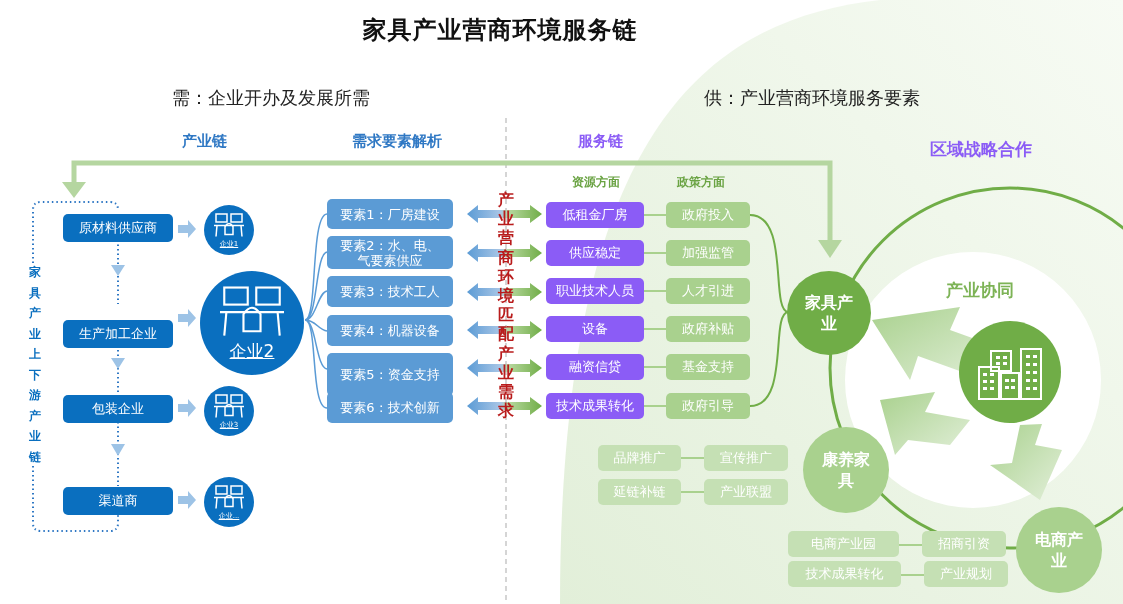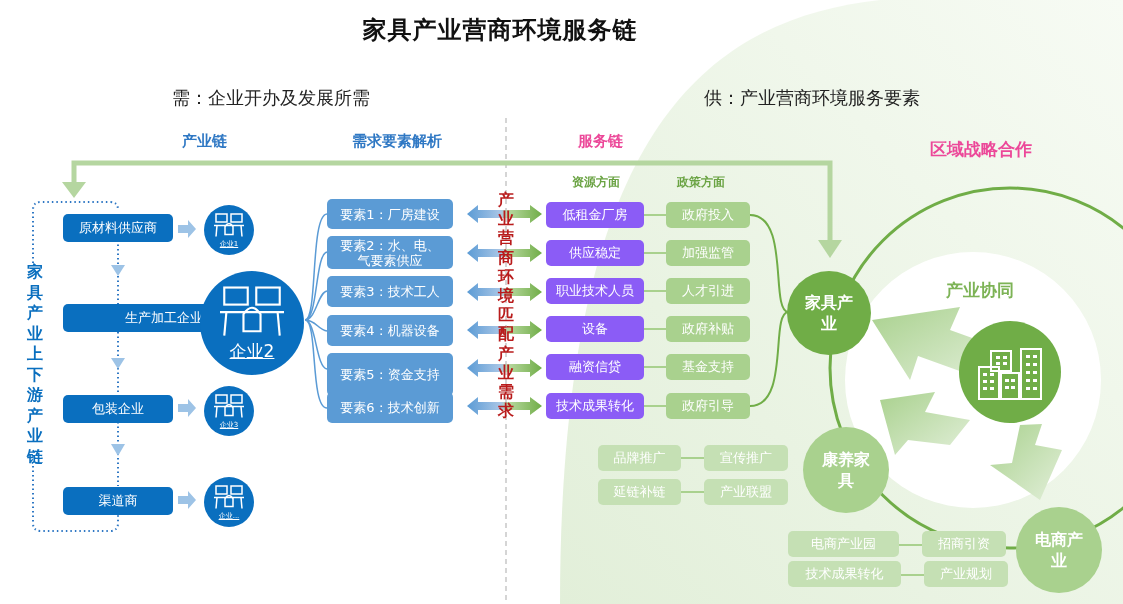--- a/index.html
+++ b/index.html
@@ -3,32 +3,32 @@
 <meta charset="utf-8">
 <style>
   html, body { margin:0; padding:0; }
   body { width:1123px; height:604px; position:relative; overflow:hidden; background:#ffffff; font-family:"DejaVu Sans", sans-serif; }
   .abs { position:absolute; }
   #bg-arc { position:absolute; left:0; top:0; width:1123px; height:604px; }
   .title { position:absolute; left:0; width:1000px; top:14px; text-align:center; font-size:24px; font-weight:bold; color:#111; letter-spacing:1px; }
   .subhead { position:absolute; top:86px; font-size:18px; color:#222; }
   .sec-h { position:absolute; font-size:15px; font-weight:bold; }
   .blue-h { color:#2f78c4; }
-  .green-h { color:#ec4899; }
+  .green-h { color:#8b5cf6; }
   .chain-box { position:absolute; left:63px; width:110px; height:28px; background:#0a6fbf; color:#fff; border-radius:5px; font-size:13px; display:flex; align-items:center; justify-content:center; }
   .ent { position:absolute; border-radius:50%; background:#0a6fbf; color:#fff; display:flex; flex-direction:column; align-items:center; justify-content:center; }
   .ent .lbl { font-size:7px; text-decoration:underline; margin-top:1px; }
   .ent.big .lbl { font-size:17px; margin-top:2px; }
   .req-box { position:absolute; left:327px; width:126px; background:#5b9bd5; color:#fff; border-radius:5px; font-size:13px; display:flex; align-items:center; justify-content:center; text-align:center; line-height:15px; }
   .vert-gold { position:absolute; left:494px; top:190px; width:24px; font-size:16px; font-weight:bold; color:#b91c1c; line-height:19.2px; text-align:center; }
   .res-box { position:absolute; left:546px; width:98px; height:26px; background:#8b5cf6; color:#fff; border-radius:5px; font-size:13px; display:flex; align-items:center; justify-content:center; }
   .pol-box { position:absolute; left:666px; width:84px; height:26px; background:#a9d18e; color:#fff; border-radius:5px; font-size:13px; display:flex; align-items:center; justify-content:center; }
   .light-box { position:absolute; height:26px; background:#c5e0b4; color:#fff; border-radius:5px; font-size:13px; display:flex; align-items:center; justify-content:center; }
   .node { position:absolute; border-radius:50%; color:#fff; display:flex; align-items:center; justify-content:center; text-align:center; font-size:16px; font-weight:bold; line-height:21px; }
-  .vert-blue { position:absolute; left:24px; top:262px; width:22px; font-size:16px; font-weight:bold; color:#0a6fbf; line-height:20.5px; text-align:center; }
+  .vert-blue { position:absolute; left:24px; top:262px; width:22px; font-size:12px; font-weight:bold; color:#0a6fbf; line-height:20.5px; text-align:center; }
   .sub-h { position:absolute; top:174px; font-size:12px; font-weight:bold; color:#6aa343; }
 </style>
 </head>
 <body>
 
 <svg id="bg-arc" viewBox="0 0 1123 604">
   <defs>
     <linearGradient id="bgGrad" x1="0" y1="1" x2="1" y2="0">
       <stop offset="0" stop-color="#e2efd9"></stop>
       <stop offset="1" stop-color="#f7fbf4"></stop>
@@ -109,21 +109,21 @@
 <div class="subhead" style="left:704px;">供：产业营商环境服务要素</div>
 
 <div class="sec-h blue-h" style="left:182px; top:132px;">产业链</div>
 <div class="sec-h blue-h" style="left:352px; top:132px;text-align:center;">需求要素解析</div>
 <div class="sec-h green-h" style="left:578px; top:132px;">服务链</div>
 <div class="sec-h green-h" style="left:930px; top:138px; font-size:17px;">区域战略合作</div>
 
 <div class="vert-blue">家具产业上下游产业链</div>
 
 <div class="chain-box" style="top:214px;">原材料供应商</div>
-<div class="chain-box" style="top:304px;padding-left:46px;">生产加工企业</div>
+<div class="chain-box" style="top:320px;">生产加工企业</div>
 <div class="chain-box" style="top:395px;">包装企业</div>
 <div class="chain-box" style="top:487px;">渠道商</div>
 
 <div class="ent" style="left:204px; top:205px; width:50px; height:50px;">
   <svg width="30" height="26" viewBox="0 0 60 50">
       <g fill="none" stroke="#fff" stroke-width="3">
         <rect x="4" y="3" width="22" height="16"></rect>
         <rect x="34" y="3" width="22" height="16"></rect>
         <line x1="0" y1="26" x2="60" y2="26"></line>
         <line x1="6" y1="26" x2="4" y2="48"></line>

